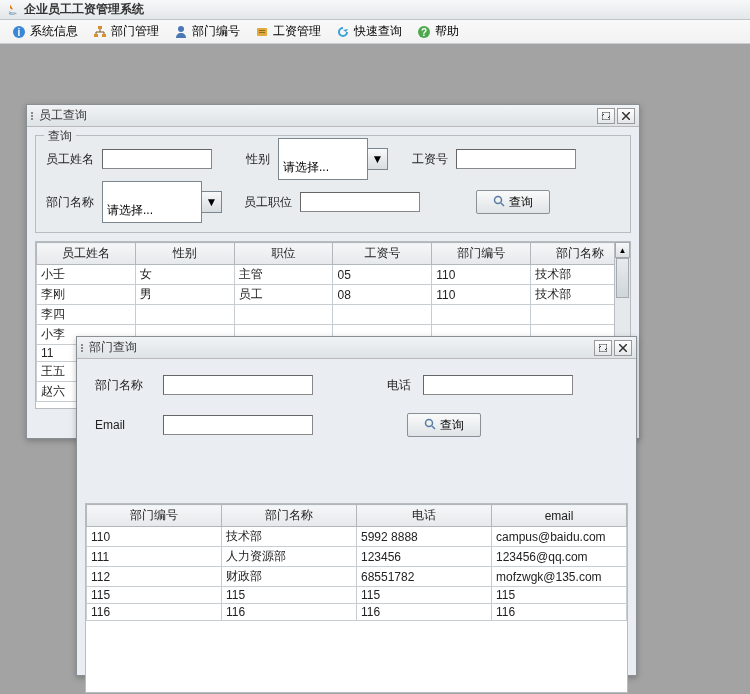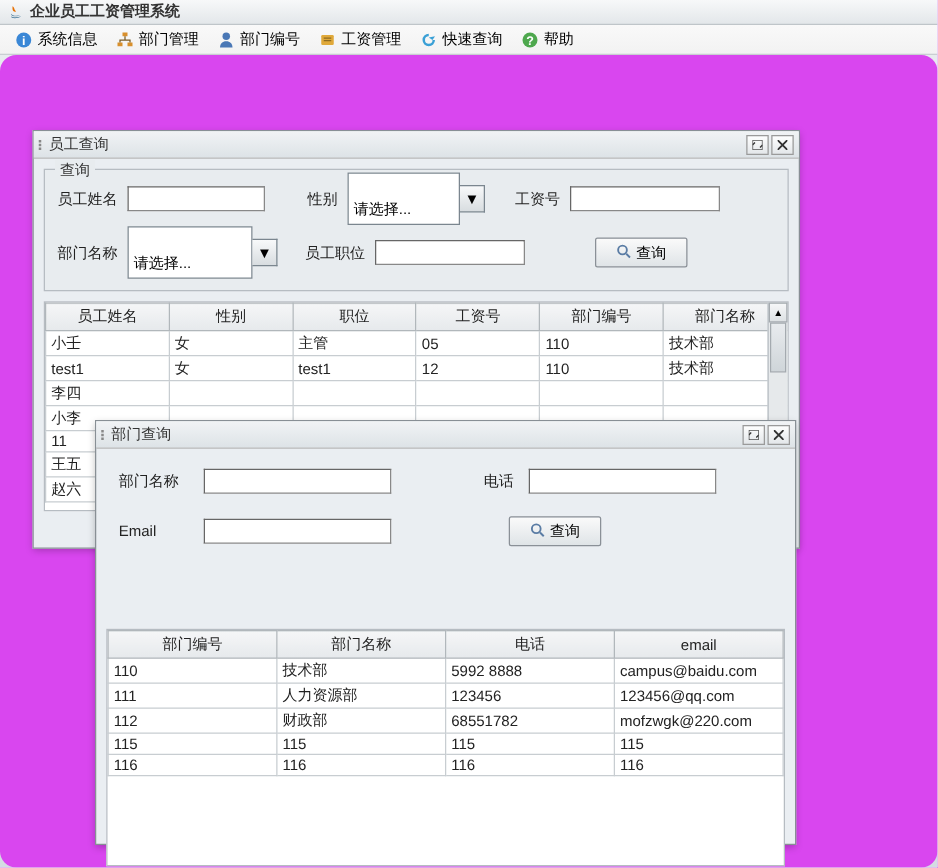--- a/index.html
+++ b/index.html
@@ -35,22 +35,22 @@
   height: 24px;
 }
 .menu-item {
   display: flex; align-items: center; gap: 3px;
   padding: 1px 4px; cursor: pointer;
   border: 1px solid transparent;
 }
 .menu-icon { width: 16px; height: 16px; display: inline-flex; align-items: center; justify-content: center; }
 .desktop {
   position: relative;
-  background: #d946ef;
-  width: 100%; height: calc(100% - 44px); border-radius: 13px;
+  background: #a3a3a3;
+  width: 100%; height: calc(100% - 44px);
 }
 .internal-window {
   position: absolute;
   background: #eaeef2;
   border: 1px solid #888f95;
   box-shadow: 0 2px 6px rgba(0,0,0,.25);
 }
 .iw-titlebar {
   background: linear-gradient(to bottom, #f1f3f5 0%, #dde3e7 100%);
   border-bottom: 1px solid #b8b8b8;
@@ -277,24 +277,24 @@
         <tbody id="emp-body">
             <tr>
               <td>小壬</td>
               <td>女</td>
               <td>主管</td>
               <td>05</td>
               <td>110</td>
               <td>技术部</td>
             </tr>
             <tr>
-              <td>test1</td>
-              <td>女</td>
-              <td>test1</td>
-              <td>12</td>
+              <td>李刚</td>
+              <td>男</td>
+              <td>员工</td>
+              <td>08</td>
               <td>110</td>
               <td>技术部</td>
             </tr>
             <tr>
               <td>李四</td>
               <td></td>
               <td></td>
               <td></td>
               <td></td>
               <td></td>
@@ -406,21 +406,21 @@
             <tr>
               <td>111</td>
               <td>人力资源部</td>
               <td>123456</td>
               <td>123456@qq.com</td>
             </tr>
             <tr>
               <td>112</td>
               <td>财政部</td>
               <td>68551782</td>
-              <td>mofzwgk@220.com</td>
+              <td>mofzwgk@135.com</td>
             </tr>
             <tr>
               <td>115</td>
               <td>115</td>
               <td>115</td>
               <td>115</td>
             </tr>
             <tr>
               <td>116</td>
               <td>116</td>

